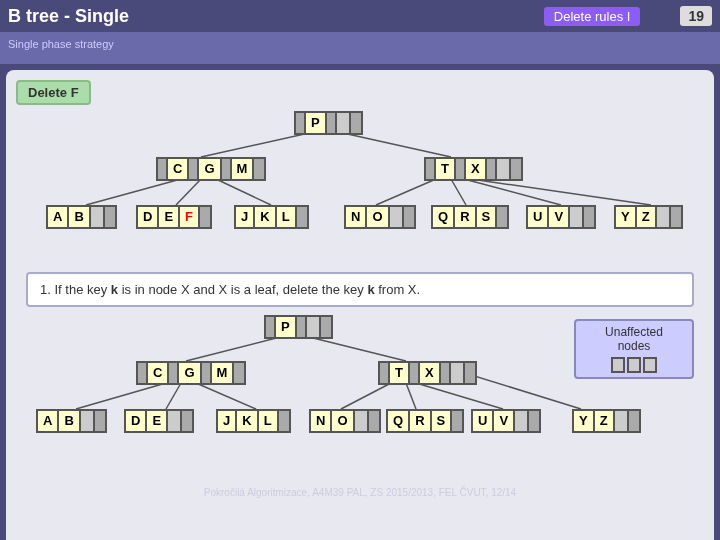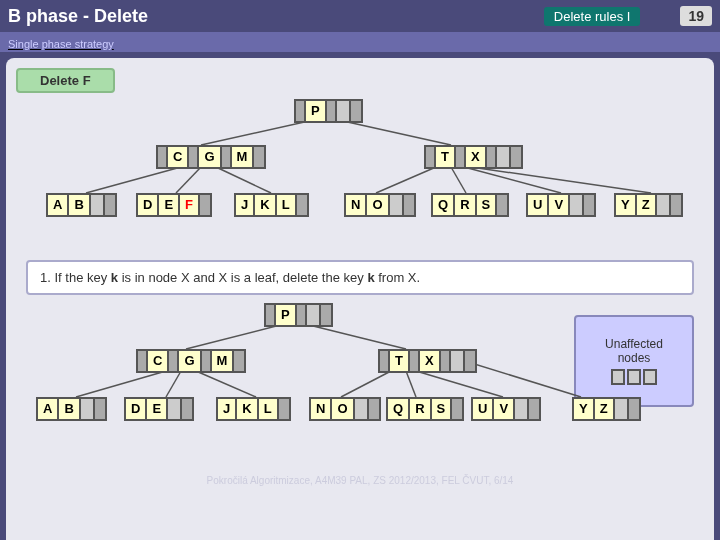--- a/index.html
+++ b/index.html
@@ -21,29 +21,28 @@
     }
     .header-title {
       color: white;
       font-size: 18px;
       font-weight: bold;
       flex: 1;
     }
     .header-subtitle-bar {
       background: #6a6aaa;
       padding: 2px 8px;
-      height: 20px;
-      text-decoration: underline;
+      height: 32px;
     }
     .header-subtitle {
       color: #ccccff;
       font-size: 11px;
     }
     .delete-rules-badge {
-      background: #0f766e;
+      background: #8b5cf6;
       color: white;
       font-size: 13px;
       padding: 2px 10px;
       border-radius: 3px;
       margin-right: 8px;
     }
     .page-num {
       background: #dddddd;
       color: #333;
       font-size: 14px;
@@ -60,21 +59,21 @@
       border-radius: 8px;
       padding: 10px;
       height: 490px;
     }
 
     
     .delete-f-label {
       background: #aaddaa;
       border: 2px solid #88bb88;
       border-radius: 4px;
-      padding: 3px 22px;
+      padding: 3px 10px;
       font-size: 13px;
       font-weight: bold;
       color: #333;
       display: inline-block;
       margin-bottom: 4px;
     }
 
     
     .tree-svg {
       position: absolute;
@@ -102,25 +101,25 @@
     .lower-section {
       position: relative;
       height: 170px;
       margin-top: 4px;
     }
 
     
     .unaffected-box {
       position: absolute;
       right: 10px;
-      top: 12px;
+      top: 4px;
       background: #ccccff;
       border: 2px solid #8888bb;
       border-radius: 4px;
-      padding: 20px 8px;
+      padding: 4px 8px;
       font-size: 12px;
       color: #333;
       text-align: center;
       min-width: 120px;
     }
     .unaffected-sample {
       display: flex;
       align-items: center;
       justify-content: center;
       margin-top: 4px;
@@ -171,21 +170,21 @@
     .top-tree, .bot-tree {
       position: relative;
       width: 100%;
     }
     .top-tree { height: 155px; }
   </style>
 </head>
 <body>
 
 <div class="header">
-  <div class="header-title">B phase - Delete</div>
+  <div class="header-title">B tree - Single</div>
   <div class="delete-rules-badge">Delete rules I</div>
   <div class="page-num">19</div>
 </div>
 <div class="header-subtitle-bar">
   <span class="header-subtitle">Single phase strategy</span>
 </div>
 
 <div class="main-content">
 
   
@@ -448,16 +447,16 @@
         <div class="nc-cell">Z</div>
         <div class="nc-cell gray"></div>
         <div class="nc-cell ptr"></div>
       </div>
     </div>
 
   </div>
 
   
   <div class="footer">
-    <span>Pokročilá Algoritmizace, A4M39 PAL, ZS 2012/2013, FEL ČVUT, 6/14</span>
+    <span>Pokročilá Algoritmizace, A4M39 PAL, ZS 2015/2013, FEL ČVUT, 12/14</span>
   </div>
 
 </div>
 
 </body></html>

